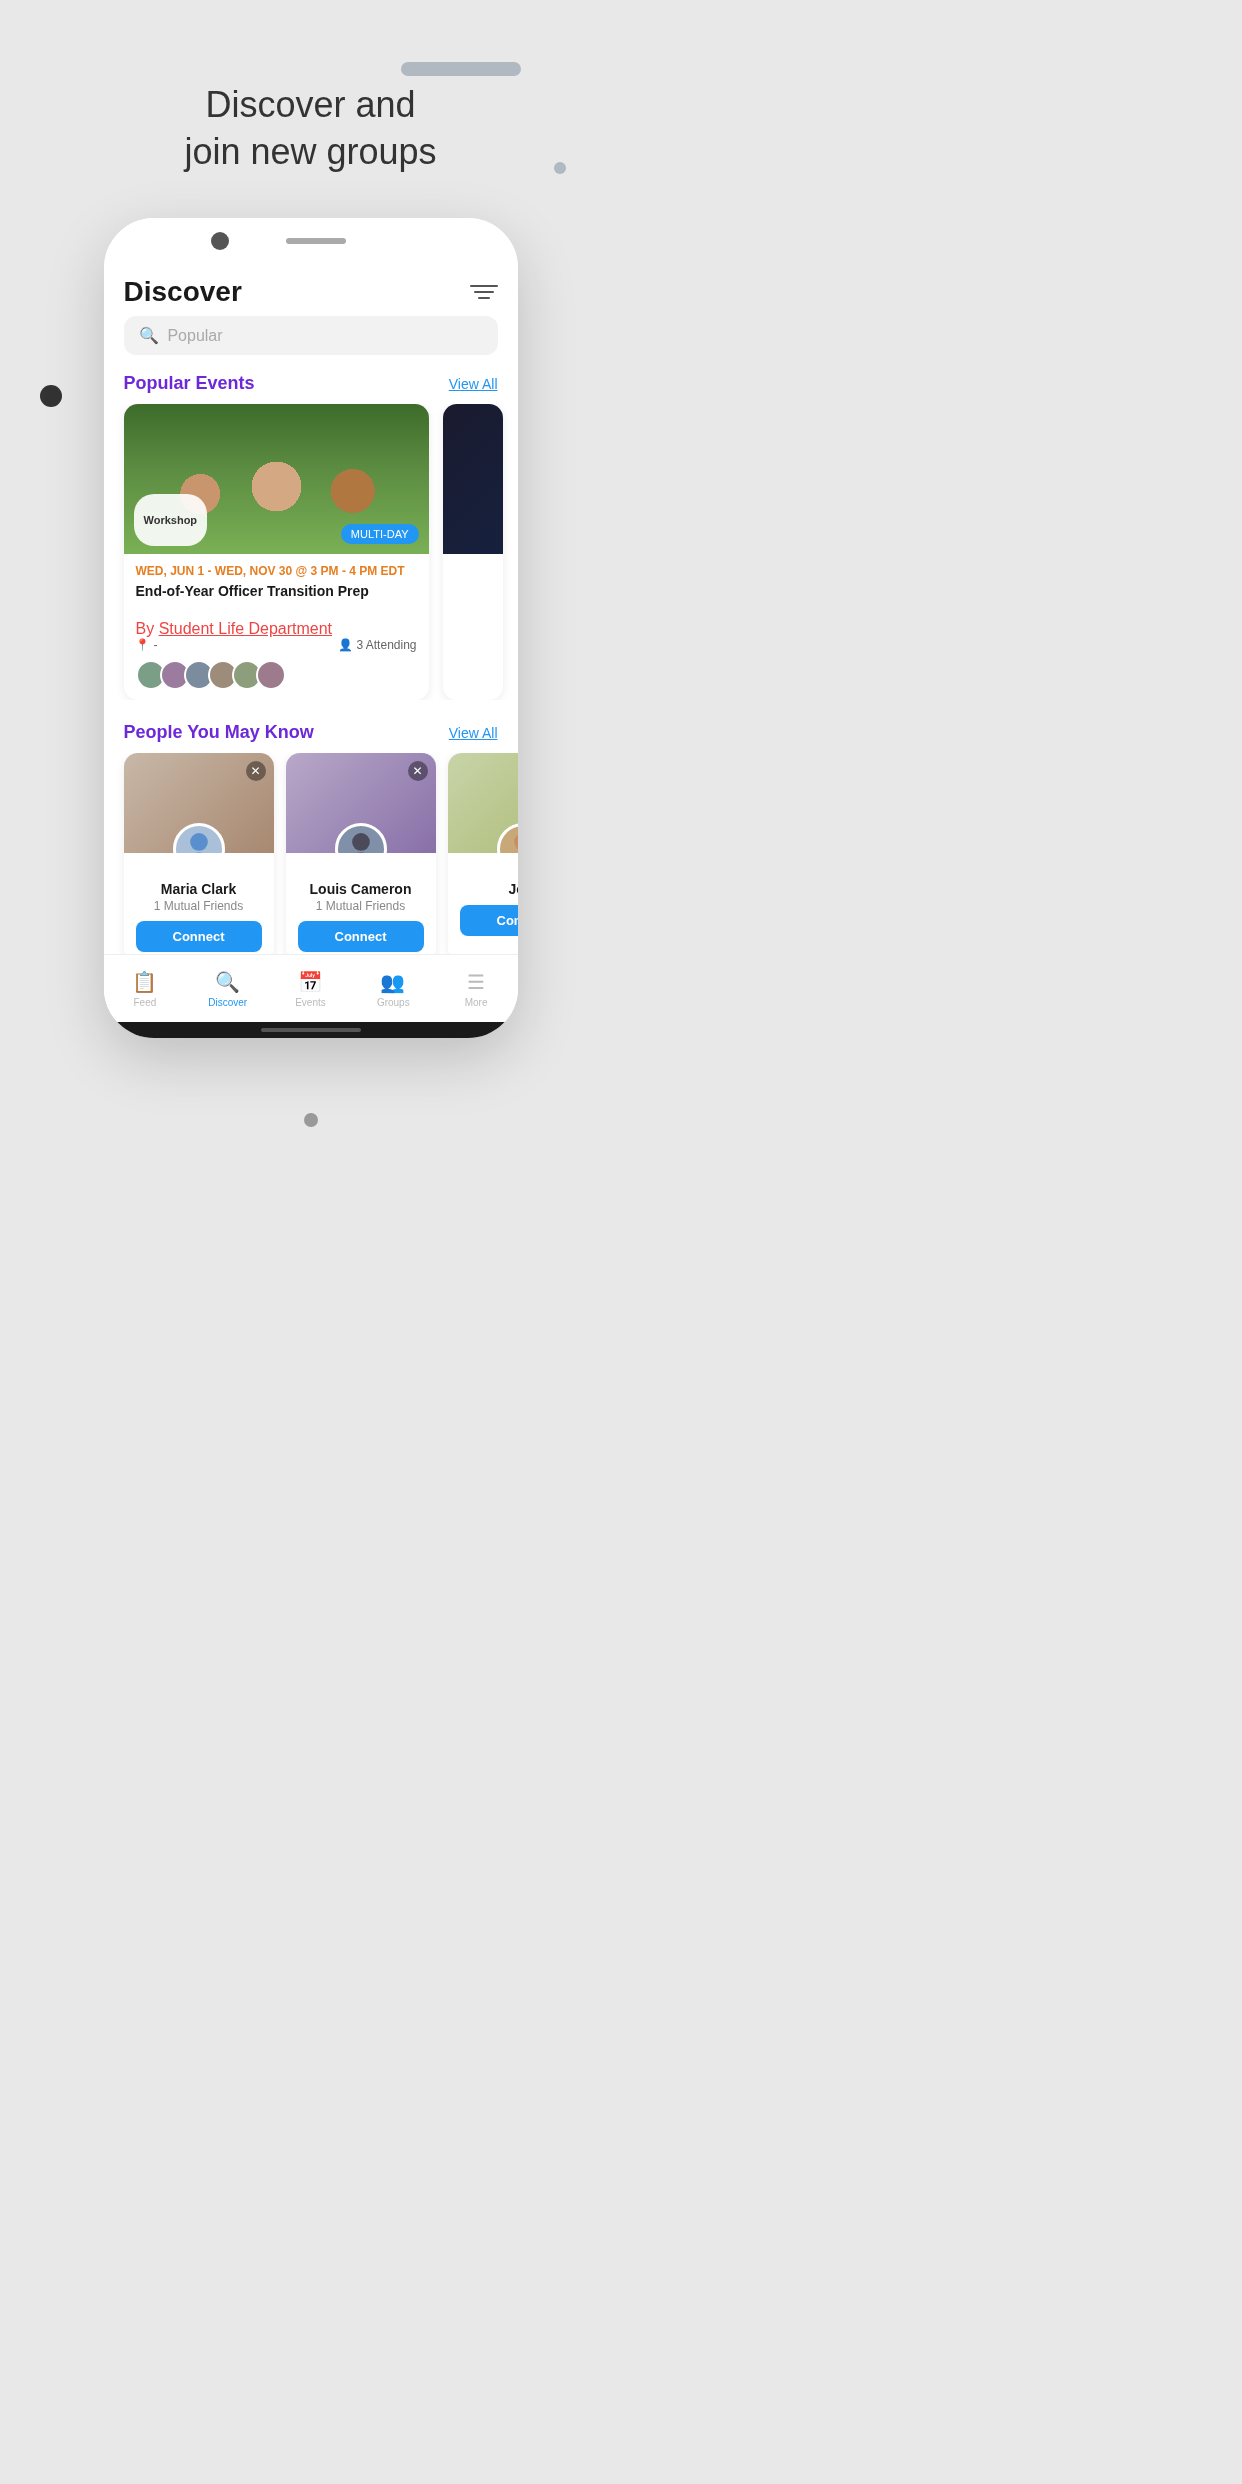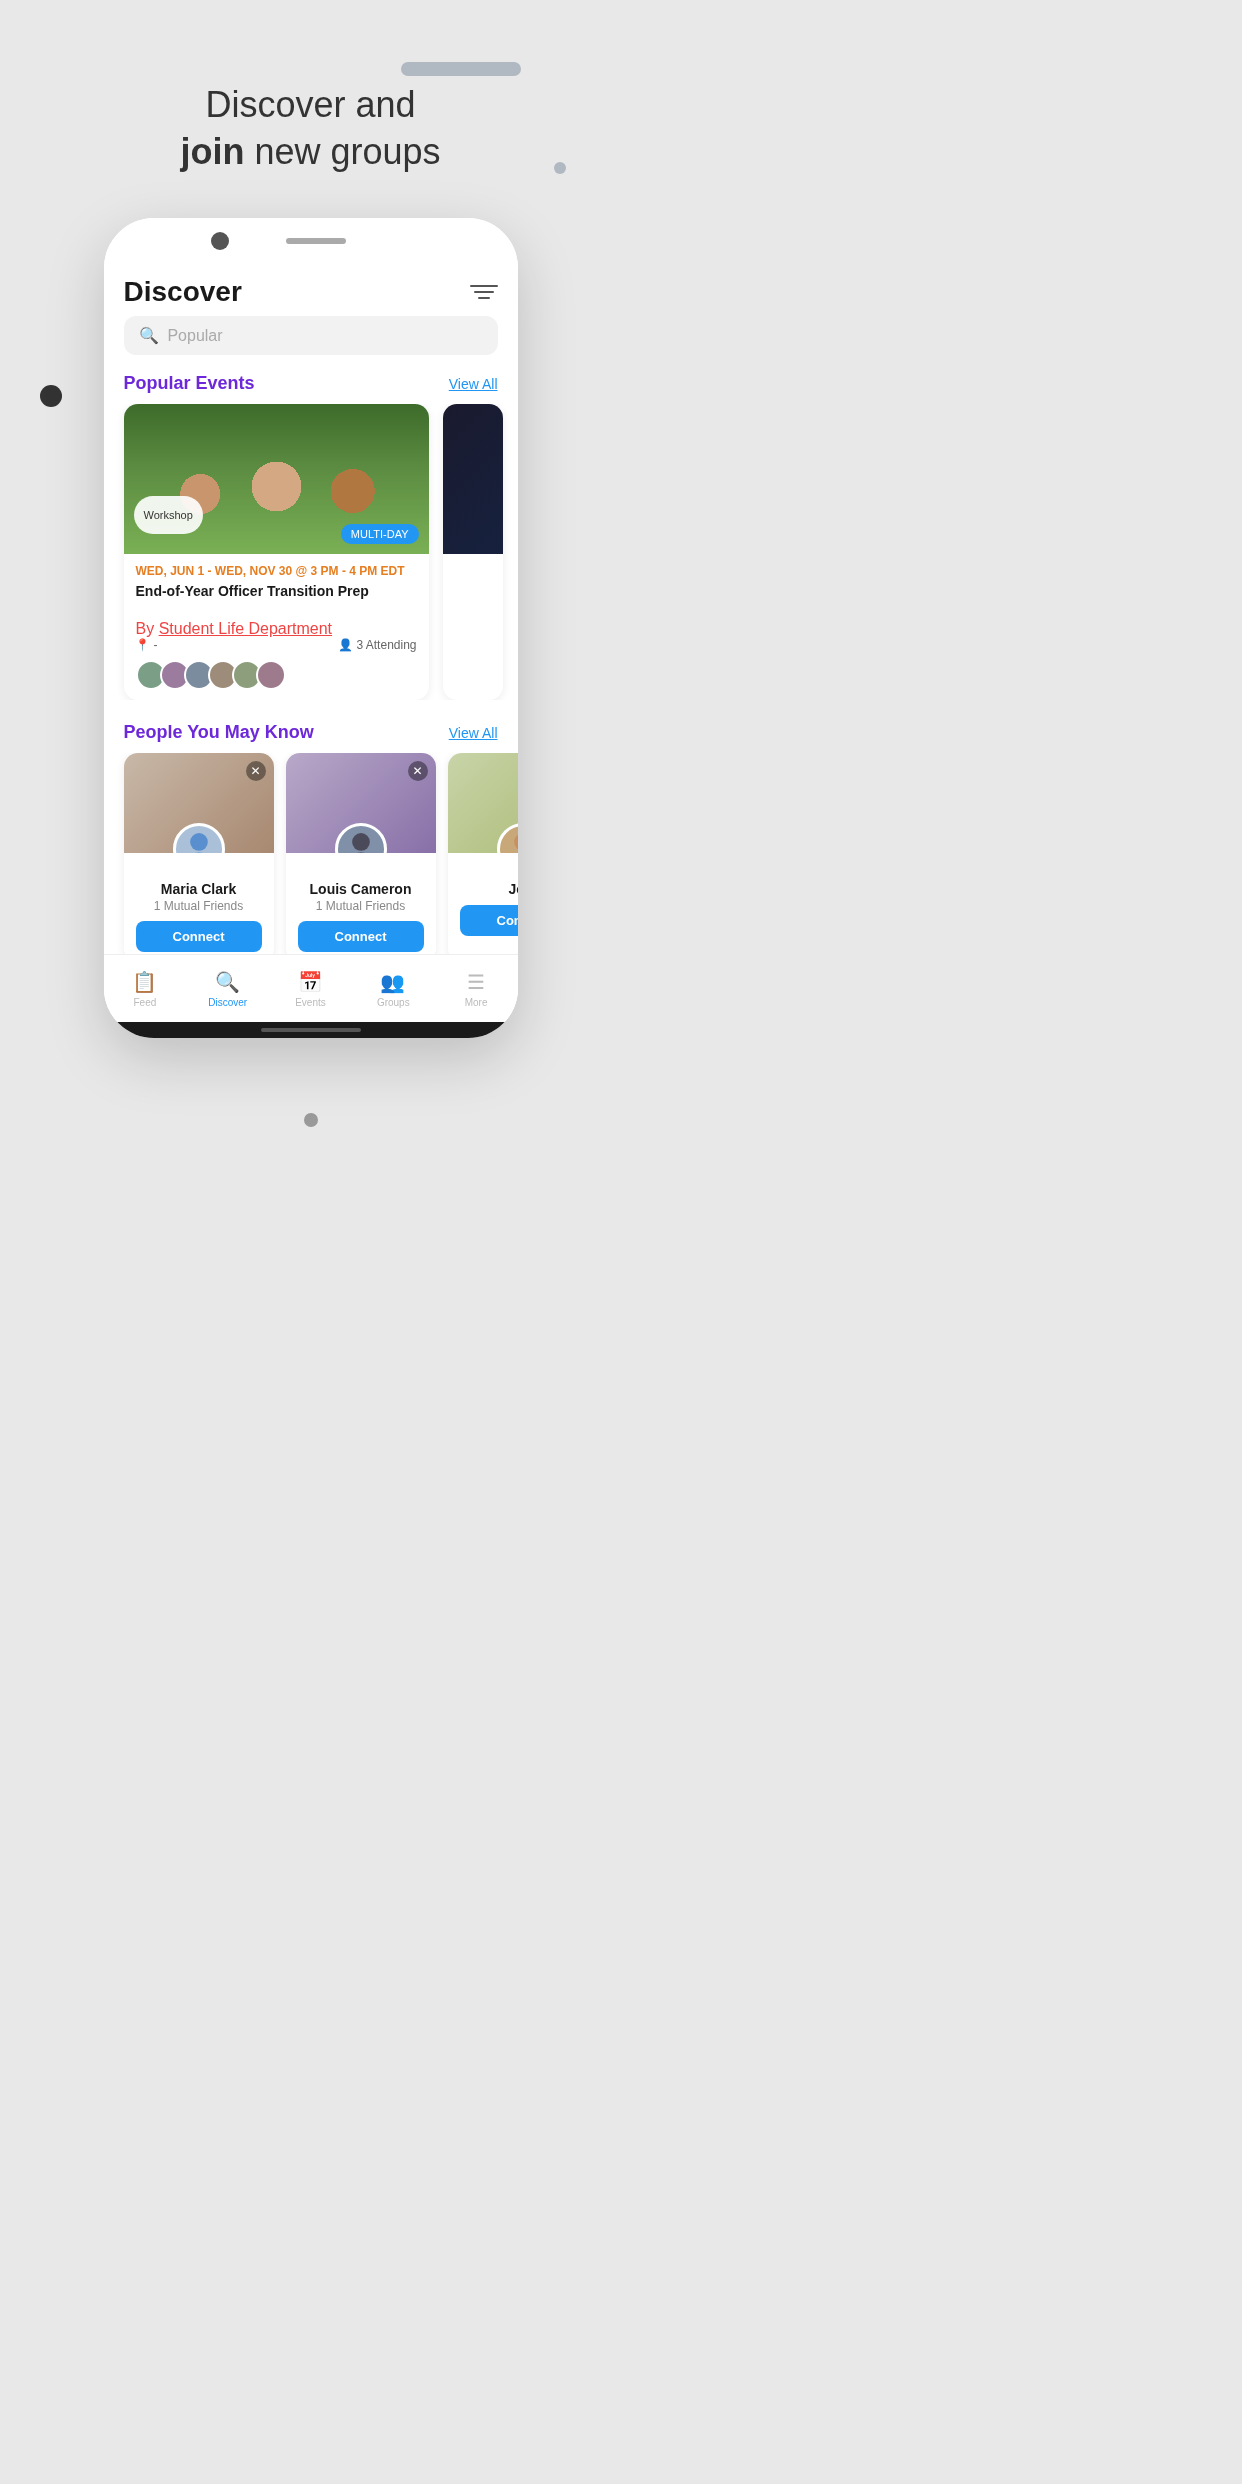--- a/index.html
+++ b/index.html
@@ -63,21 +63,21 @@
       position: absolute;
       top: 82px;
       left: 0;
       right: 0;
       text-align: center;
       font-size: 36px;
       color: #333;
       line-height: 1.3;
     }
     .headline strong {
-      font-weight: 700;
+      font-weight: 400;
     }
 
     
     .phone {
       position: absolute;
       top: 218px;
       left: 50%;
       transform: translateX(-50%);
       width: 414px;
       height: 820px;
@@ -238,27 +238,27 @@
         radial-gradient(circle at 75% 58%, #b07840 22px, transparent 22px),
         linear-gradient(to bottom, #3d6b2a 0%, #5a8a40 40%, #7ab055 100%);
       display: flex;
       align-items: flex-end;
       justify-content: space-between;
       padding: 8px;
     }
 
     .event-badge {
       position: absolute;
-      bottom: 20px;
+      bottom: 8px;
       left: 10px;
       background: rgba(255,255,255,0.9);
       color: #333;
       font-size: 11px;
-      font-weight: 400;
-      padding: 13px 10px;
+      font-weight: 700;
+      padding: 20px 10px;
       border-radius: 20px;
     }
     .event-badge-right {
       position: absolute;
       bottom: 10px;
       right: 10px;
       background: #2196f3;
       color: #fff;
       font-size: 11px;
       font-weight: 400;

